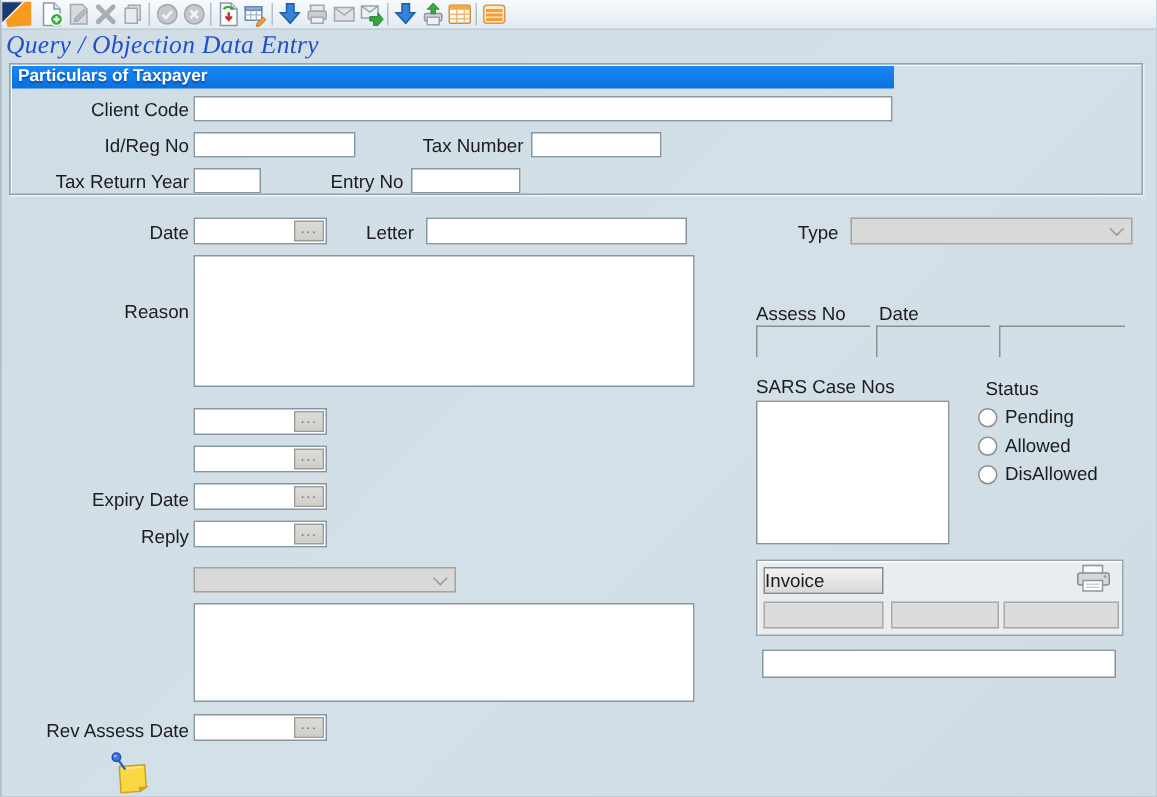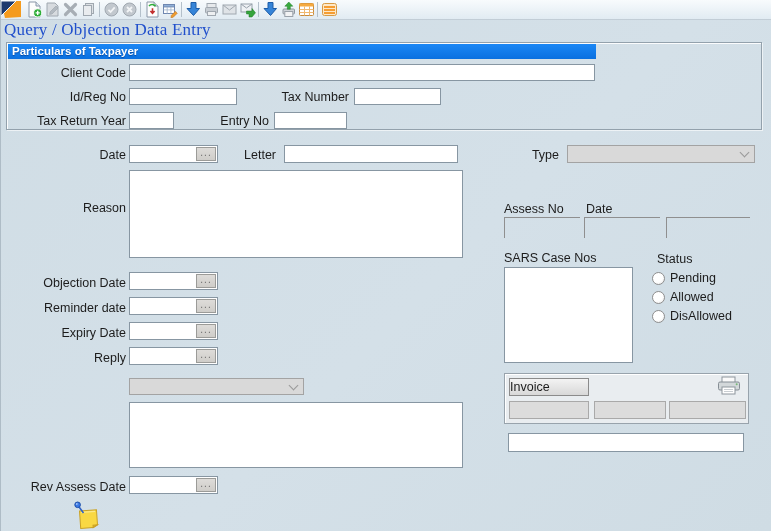--- a/index.html
+++ b/index.html
@@ -16,21 +16,21 @@
     background:linear-gradient(#f8fbfd,#e1ebf2);
     border-bottom:1px solid #c2cdd6;
     display:flex; align-items:center;
   }
   .logo { width:20px; height:18px; margin:0 4px 0 0; flex:0 0 auto; }
   .tbi { width:17px; height:17px; flex:0 0 auto; display:flex; align-items:center; justify-content:center; margin:0 .5px; }
   .sep { width:1px; height:15px; background:#b4c0ca; margin:0 2px; flex:0 0 auto; }
   
   .title {
     position:absolute; left:3px; top:20px;
-    font-family:"Liberation Serif",serif; 
+    font-family:"Liberation Serif",serif; font-style:italic;
     font-size:17px; color:#2150cc; letter-spacing:.2px;
   }
   
   .groupbox {
     position:absolute; left:5px; top:42px; width:756px; height:88px;
     border:1px solid #93a1ac;
     box-shadow:inset 1px 1px 0 rgba(255,255,255,.9), 1px 1px 0 rgba(255,255,255,.6);
   }
   .gb-header {
     position:absolute; left:1px; top:1px; width:588px; height:15px;
@@ -247,26 +247,24 @@
   <input class="tb" style="left: 283px; top: 145px; width: 174px; height: 18px;" value="">
 
   <div class="lbl" style="left:463px;width:95px;top:148px">Type</div>
   <div class="ddl" style="left:566px;top:145px;width:188px;height:18px">
     <div class="chev"></div>
   </div>
 
   <div class="lbl" style="left:0;width:125px;top:201px">Reason</div>
   <textarea class="tb" style="left: 128px; top: 170px; width: 334px; height: 88px;"></textarea>
 
-  <div class="lbl" style="left:0;width:125px;top:276px">Objection Date</div>
   <div class="datefield" style="left:128px;top:272px;width:89px;height:18px">
     <div class="dots">...</div>
   </div>
 
-  <div class="lbl" style="left:0;width:125px;top:301px">Reminder date</div>
   <div class="datefield" style="left:128px;top:297px;width:89px;height:18px">
     <div class="dots">...</div>
   </div>
 
   <div class="lbl" style="left:0;width:125px;top:326px">Expiry Date</div>
   <div class="datefield" style="left:128px;top:322px;width:89px;height:18px">
     <div class="dots">...</div>
   </div>
 
   <div class="lbl" style="left:0;width:125px;top:351px">Reply</div>

